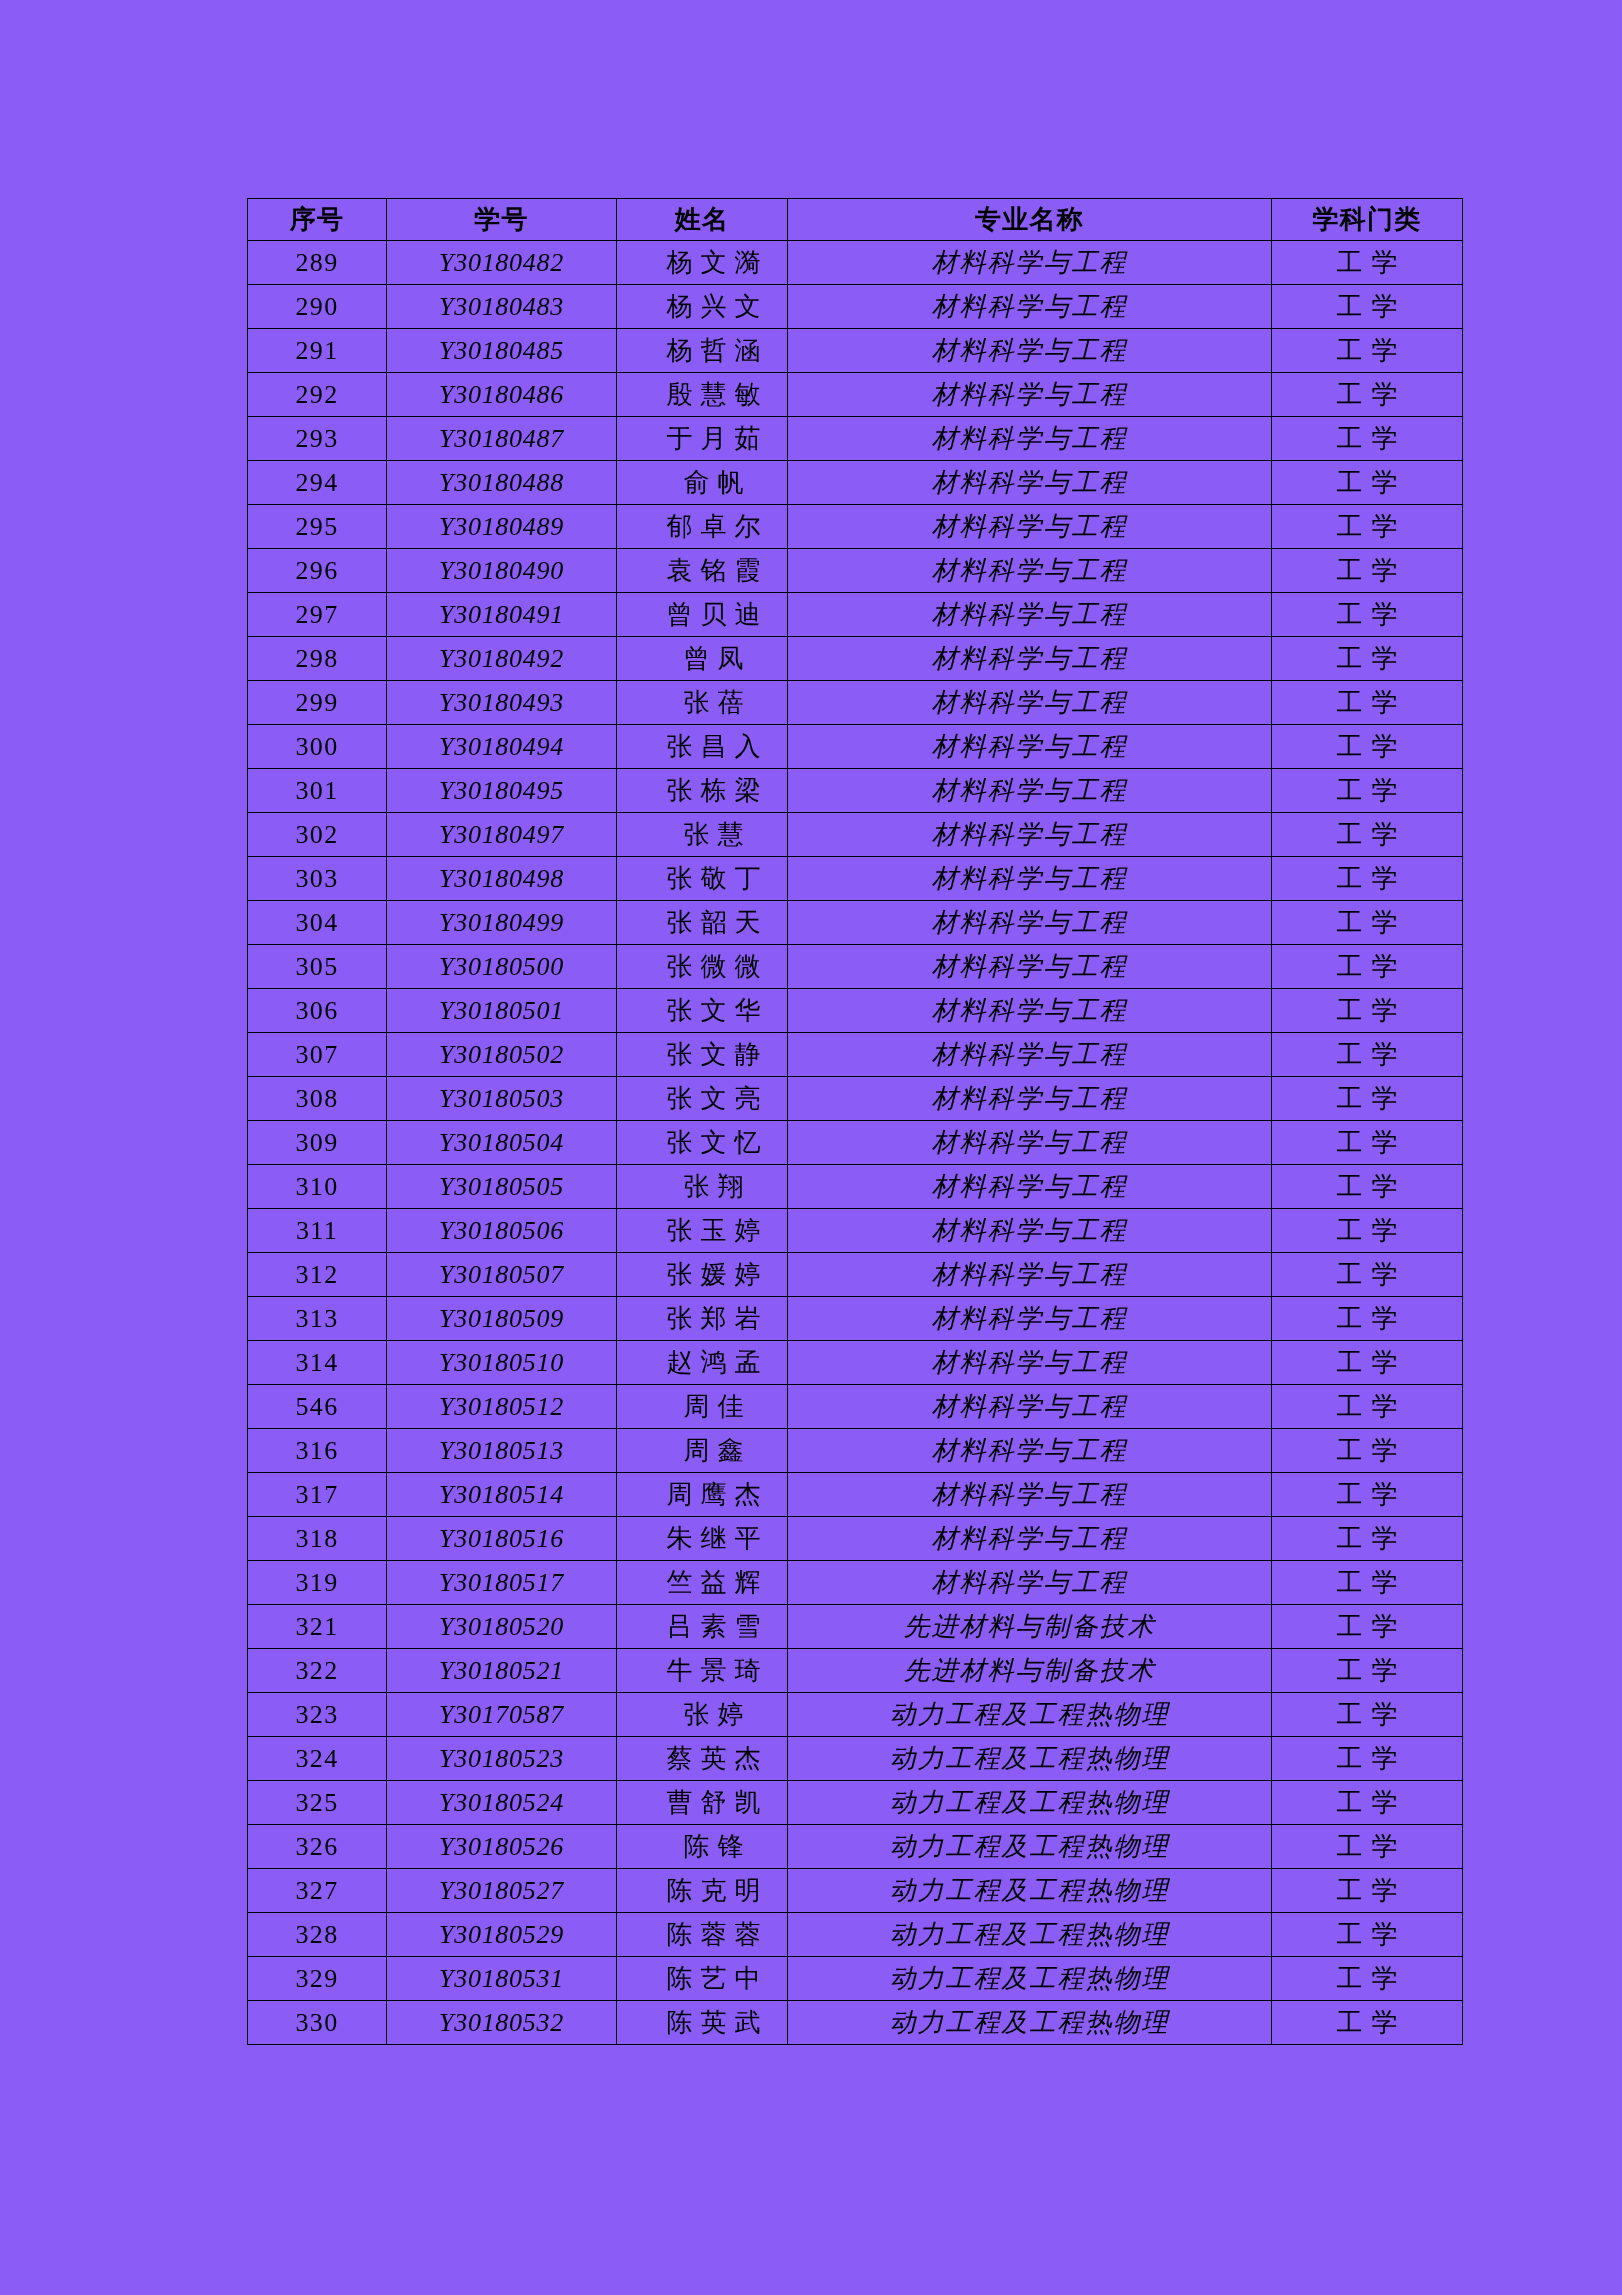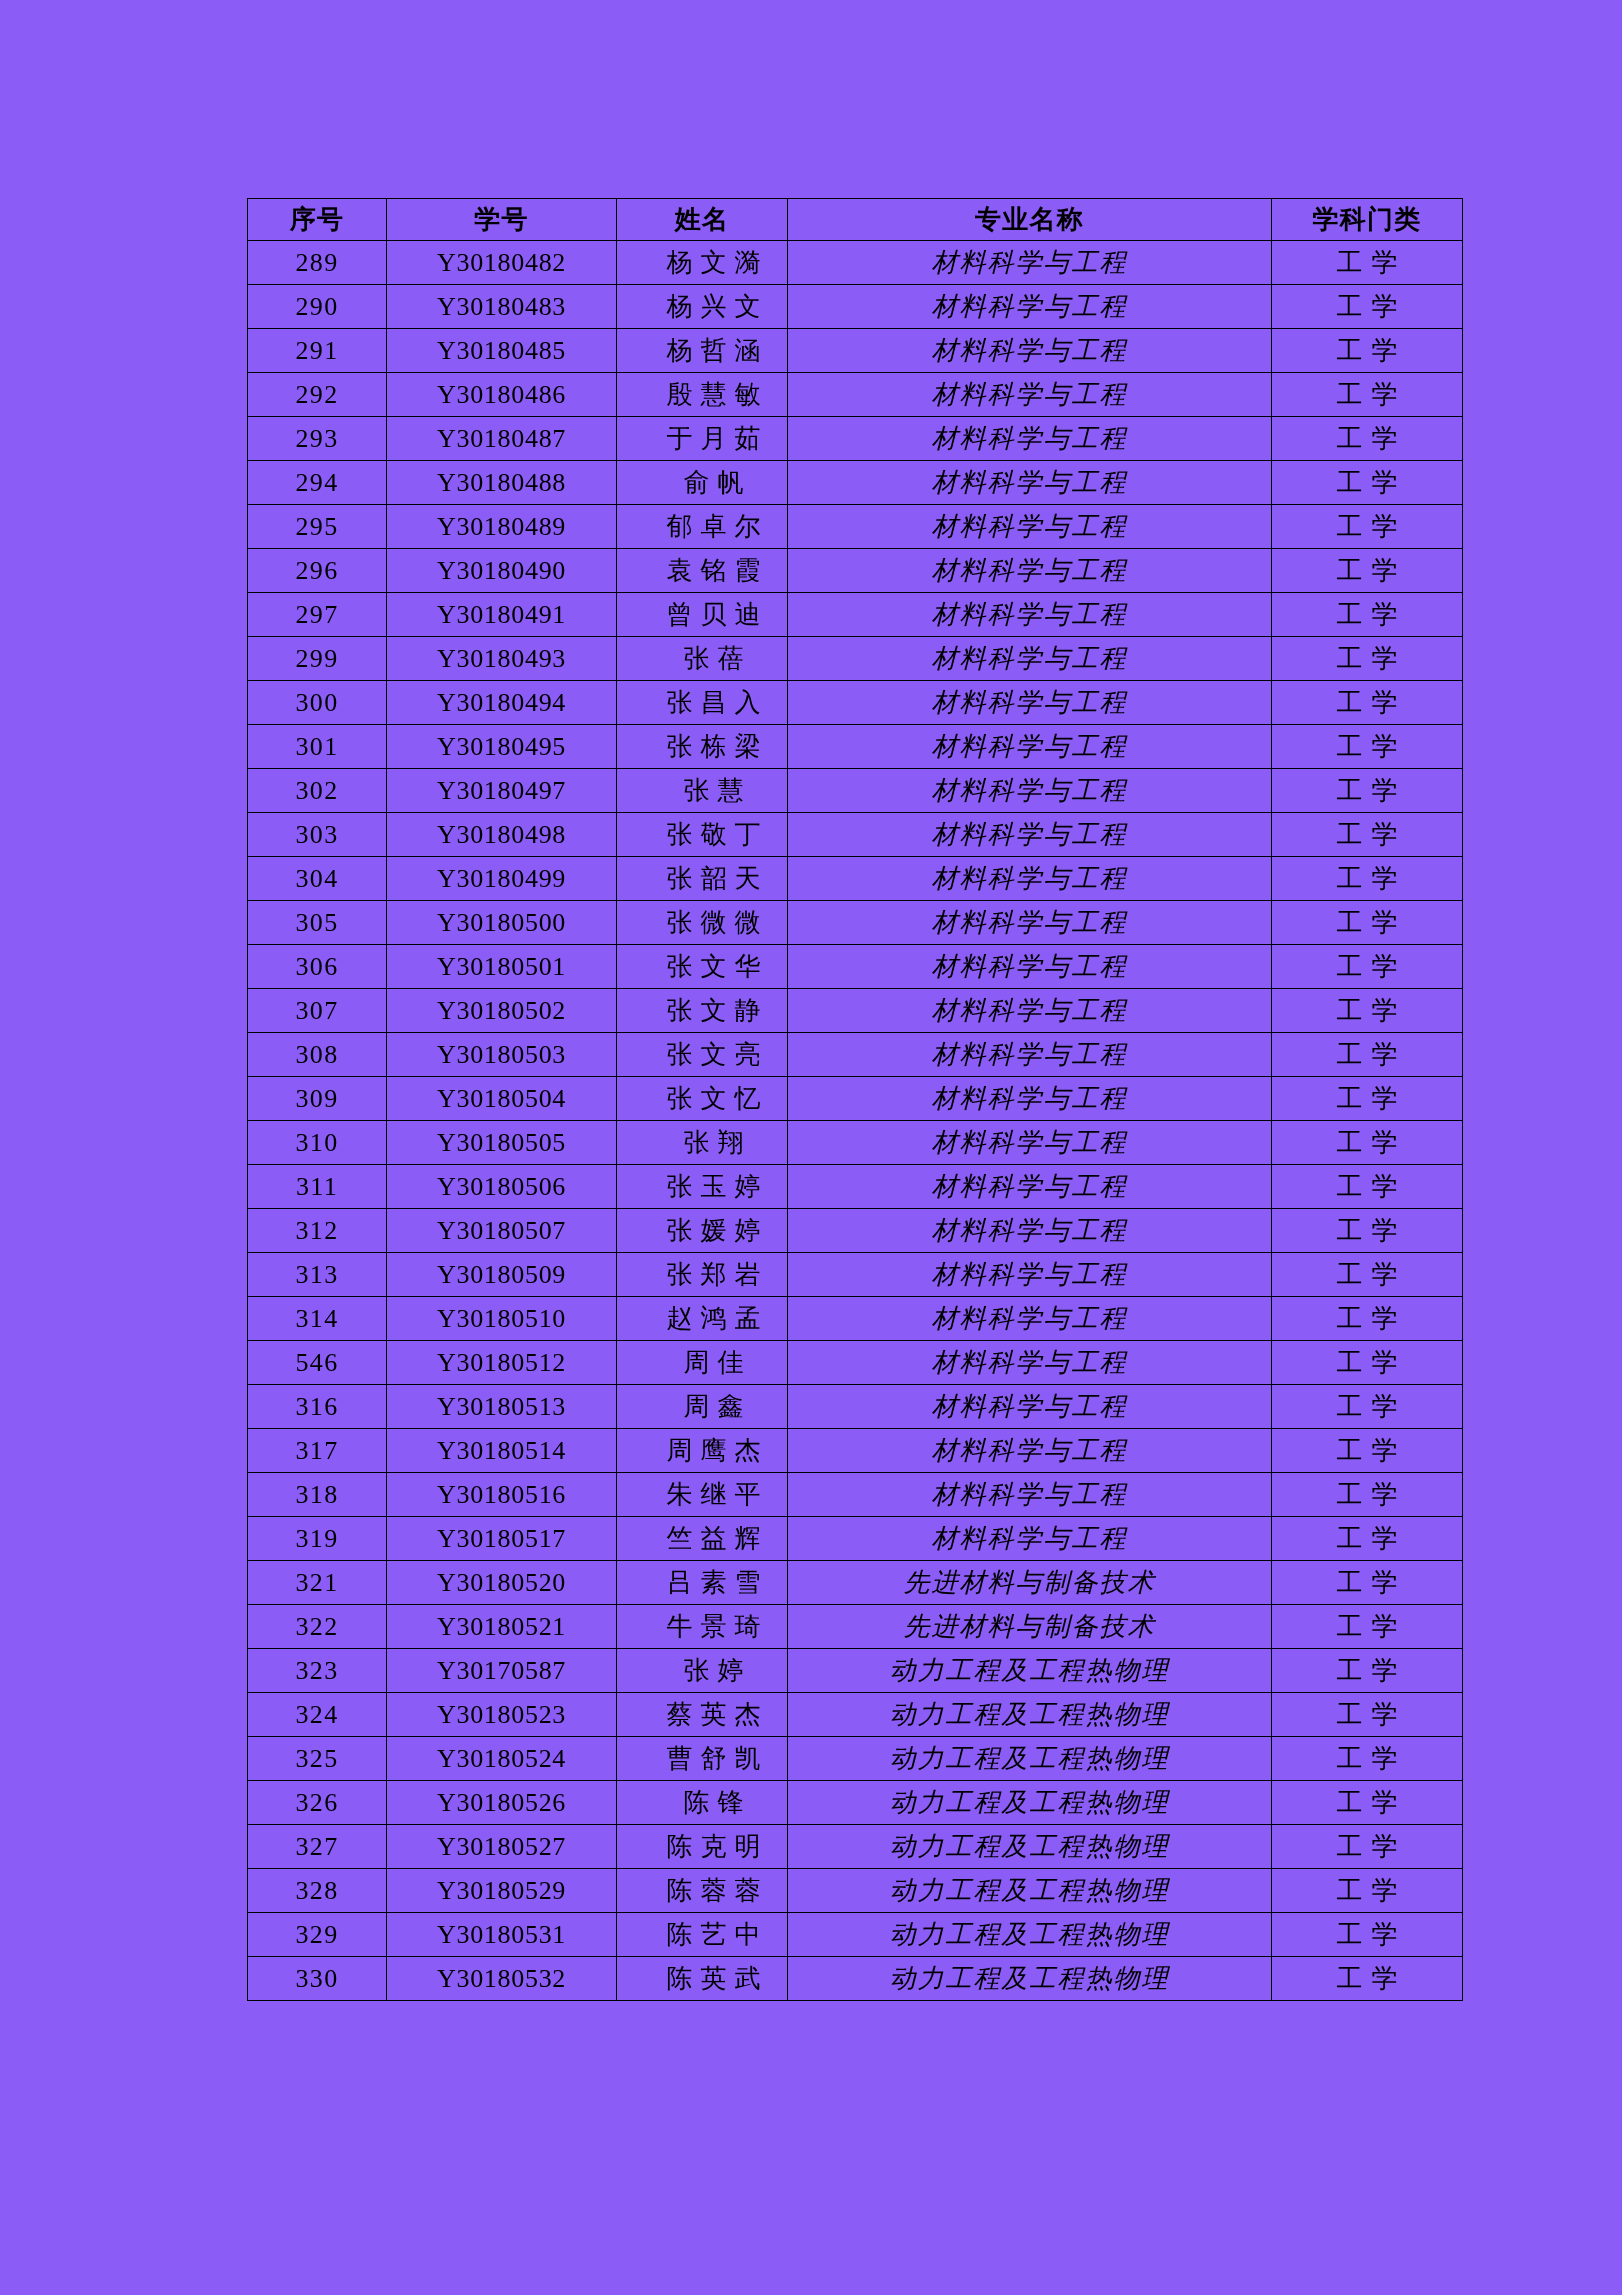--- a/index.html
+++ b/index.html
@@ -39,21 +39,21 @@
     height: 41px;
     font-weight: bold;
     letter-spacing: 1.3px;
   }
   table.roster td {
     height: 43px;
     font-weight: normal;
   }
   
   table.roster td.col0 { letter-spacing: 1.3px; }
-  table.roster td.col1 { letter-spacing: 0.7px; }
+  table.roster td.col1 { letter-spacing: 0.7px; font-style: italic; }
   table.roster td.col2 { letter-spacing: 7.9px; text-indent: 7.9px; padding-left: 23px; }
   table.roster td.col3 { letter-spacing: 2px; font-style: italic; }
   table.roster td.col4 { letter-spacing: 9.2px; text-indent: 9.2px; }
 </style>
 </head>
 <body>
 
 <div class="page">
   <table class="roster">
     <colgroup>
@@ -130,20 +130,27 @@
           <td class="col4">工学</td>
         </tr>
         <tr>
           <td class="col0">297</td>
           <td class="col1">Y30180491</td>
           <td class="col2">曾贝迪</td>
           <td class="col3">材料科学与工程</td>
           <td class="col4">工学</td>
         </tr>
         <tr>
+          <td class="col0">298</td>
+          <td class="col1">Y30180492</td>
+          <td class="col2">曾凤</td>
+          <td class="col3">材料科学与工程</td>
+          <td class="col4">工学</td>
+        </tr>
+        <tr>
           <td class="col0">299</td>
           <td class="col1">Y30180493</td>
           <td class="col2">张蓓</td>
           <td class="col3">材料科学与工程</td>
           <td class="col4">工学</td>
         </tr>
         <tr>
           <td class="col0">300</td>
           <td class="col1">Y30180494</td>
           <td class="col2">张昌入</td>

